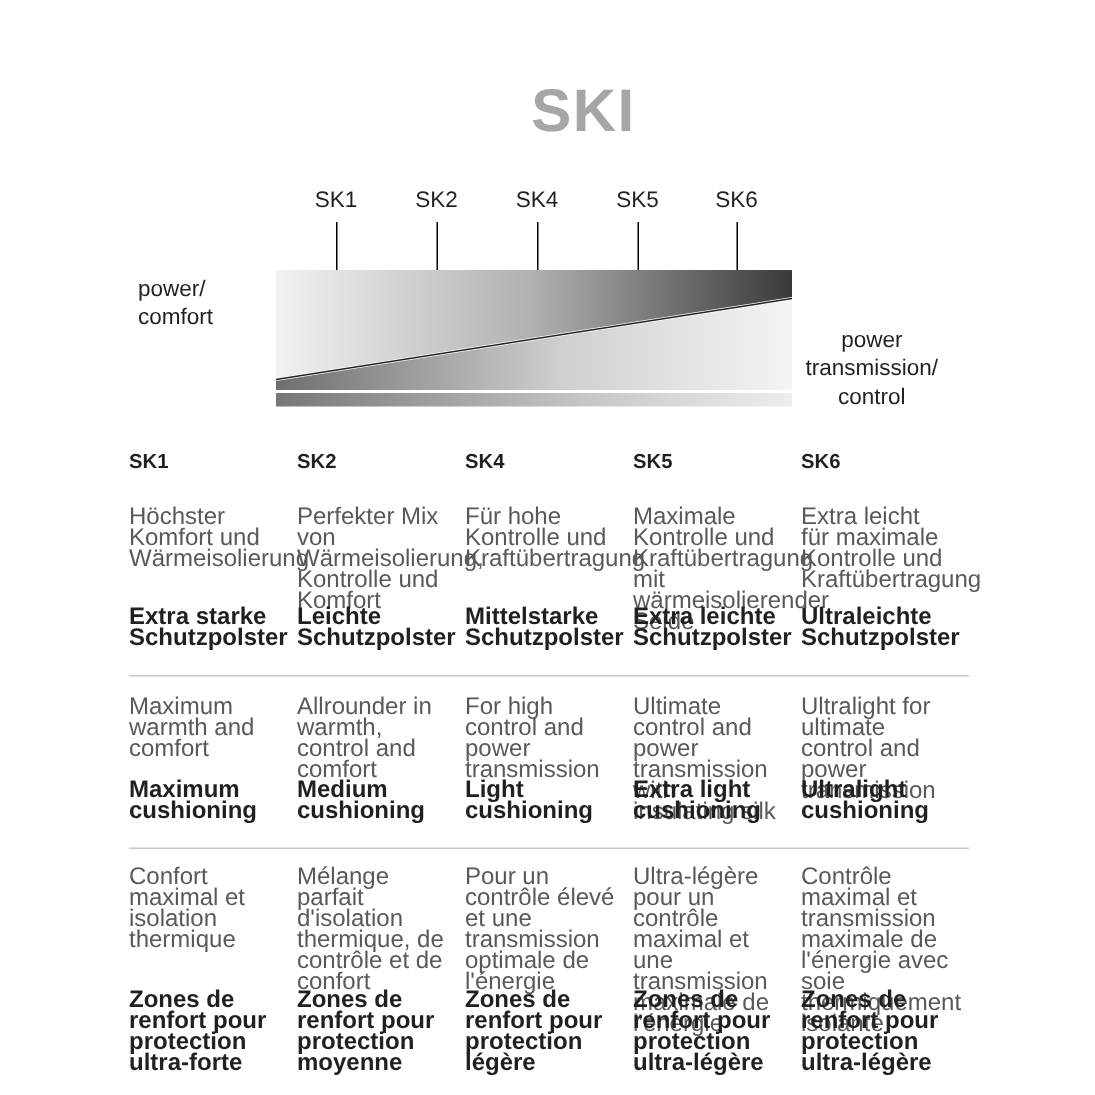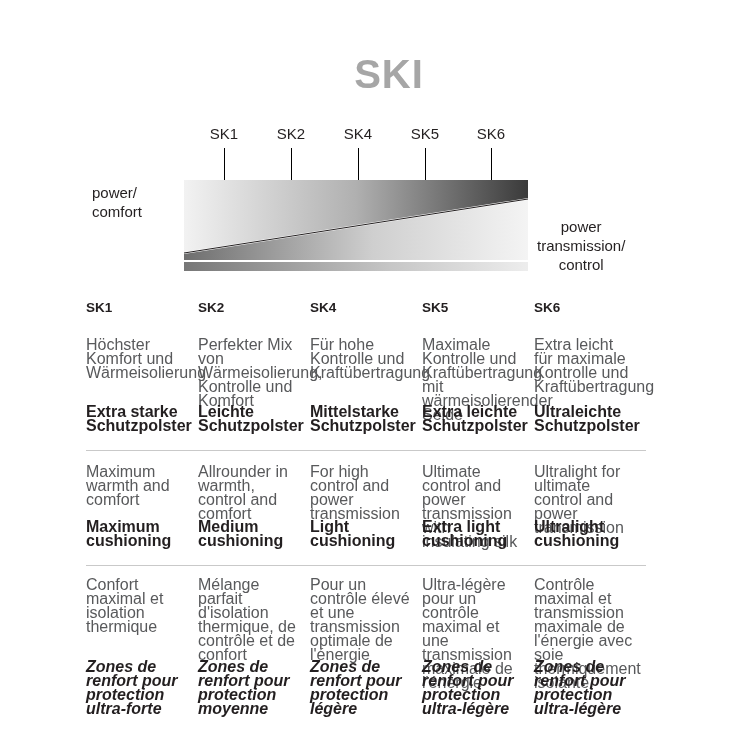--- a/index.html
+++ b/index.html
@@ -329,21 +329,21 @@
           </div>
         <div class="col">
             <div class="cell">Ultra-légère pour un contrôle maximal et une transmission maximale de l'énergie</div>
           </div>
         <div class="col">
             <div class="cell">Contrôle maximal et transmission maximale de l'énergie avec soie thermiquement isolante</div>
           </div>
       </div>
     </div>
 
-    <div class="block" style="top:360px;font-style:italic;">
+    <div class="block" style="top:360px;">
       <div class="row">
         <div class="col">
             <div class="cell bold">Zones de renfort pour protection ultra-forte</div>
           </div>
         <div class="col">
             <div class="cell bold">Zones de renfort pour protection moyenne</div>
           </div>
         <div class="col">
             <div class="cell bold">Zones de renfort pour protection légère</div>
           </div>

